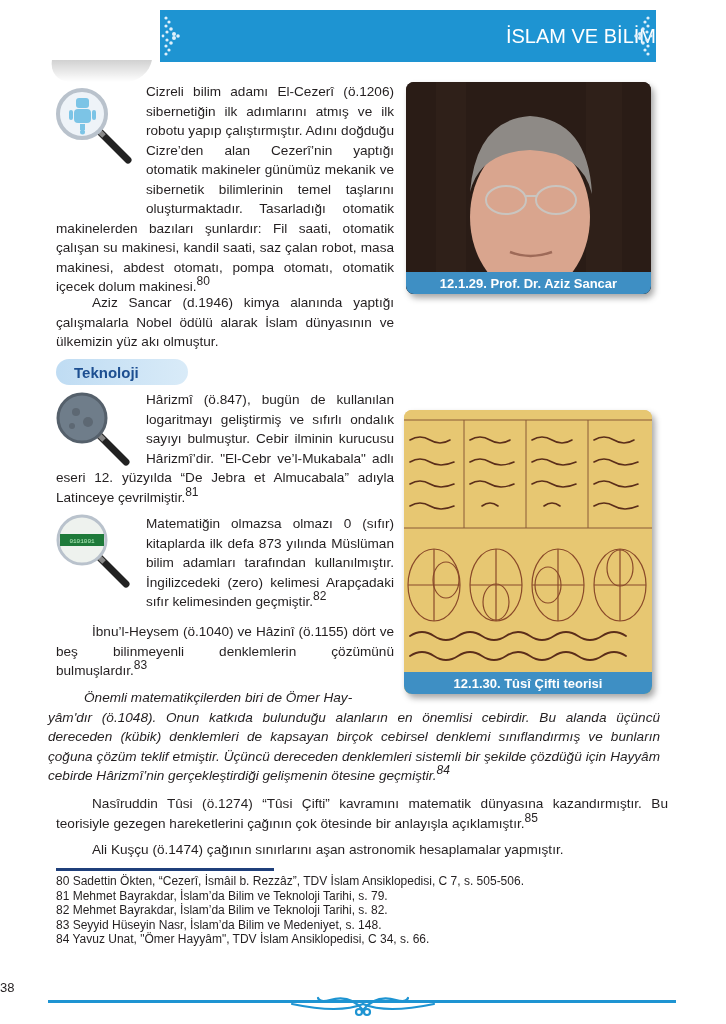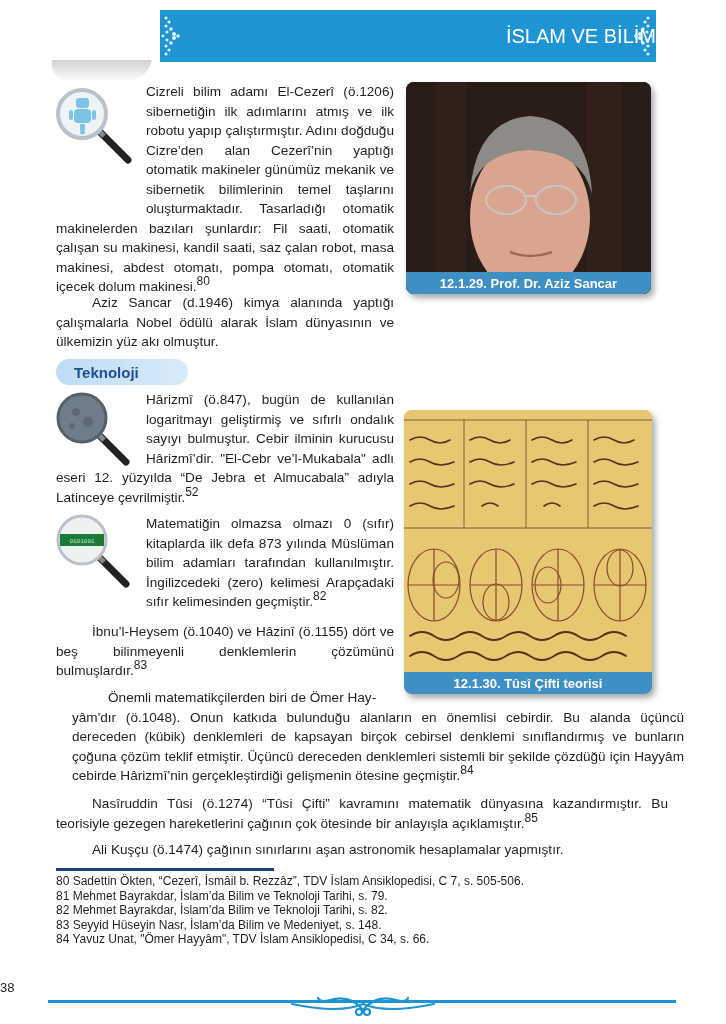--- a/index.html
+++ b/index.html
@@ -136,21 +136,21 @@
   <line x1="46" y1="46" x2="72" y2="72" stroke="#222" stroke-width="7" stroke-linecap="round"></line>
   <line x1="42" y1="42" x2="50" y2="50" stroke="#888" stroke-width="5"></line>
   <circle cx="28" cy="28" r="24" fill="#6f7d8a" stroke="#55606b" stroke-width="3"></circle>
   <circle cx="22" cy="22" r="4" fill="#5d6873"></circle>
   <circle cx="34" cy="32" r="5" fill="#5d6873"></circle>
   <circle cx="18" cy="36" r="3" fill="#5d6873"></circle>
 </svg>
 
 <div class="para" style="left:56px;top:390px;width:338px;">
   <div style="float:left;width:90px;height:76px;"></div>
-  <span>Hârizmî (ö.847), bugün de kullanılan logaritmayı geliştirmiş ve sıfırlı ondalık sayıyı bulmuştur. Cebir ilminin kurucusu Hârizmî’dir. "El-Cebr ve’l-Mukabala" adlı eseri 12. yüzyılda “De Jebra et Almucabala” adıyla Latinceye çevrilmiştir.</span><sup>52</sup>
+  <span>Hârizmî (ö.847), bugün de kullanılan logaritmayı geliştirmiş ve sıfırlı ondalık sayıyı bulmuştur. Cebir ilminin kurucusu Hârizmî’dir. "El-Cebr ve’l-Mukabala" adlı eseri 12. yüzyılda “De Jebra et Almucabala” adıyla Latinceye çevrilmiştir.</span><sup>81</sup>
 </div>
 
 <svg class="icon-lens" style="left:54px;top:512px;width:80px;height:80px;" viewBox="0 0 80 80">
   <line x1="46" y1="46" x2="72" y2="72" stroke="#222" stroke-width="7" stroke-linecap="round"></line>
   <line x1="42" y1="42" x2="50" y2="50" stroke="#888" stroke-width="5"></line>
   <circle cx="28" cy="28" r="24" fill="#eef2ee" stroke="#b9c2cc" stroke-width="3"></circle>
   <rect x="6" y="22" width="44" height="12" fill="#1e7a3a"></rect>
   <text x="28" y="31" font-size="6" fill="#b8f0c0" text-anchor="middle" font-family="Liberation Mono, monospace">0101001</text>
 </svg>
 
@@ -210,21 +210,21 @@
         <line x1="190" y1="175" x2="242" y2="175"></line>
     </g>
     <g stroke="#5b2e1a" stroke-width="1.8" fill="none" stroke-linecap="round">
       <path d="M6 226 q12 -8 24 0 t24 0 t24 0 t24 0 t24 0 t24 0 t24 0 t24 0 t24 0"></path>
       <path d="M6 246 q12 -8 24 0 t24 0 t24 0 t24 0 t24 0 t24 0 t24 0 t24 0 t24 0"></path>
     </g>
   </svg>
   <div class="caption">12.1.30. Tûsî Çifti teorisi</div>
 </div>
 
-<div class="para" style="left:72px;top:688px;width:612px;">
+<div class="para" style="left:48px;top:688px;width:612px;font-style:italic;">
   <div><span class="indent"></span><span>Önemli matematikçilerden biri de Ömer Hay-</span></div>
   <span>yâm'dır (ö.1048). Onun katkıda bulunduğu alanların en önemlisi cebirdir. Bu alanda üçüncü dereceden (kübik) denklemleri de kapsayan birçok cebirsel denklemi sınıflandırmış ve bunların çoğuna çözüm teklif etmiştir. Üçüncü dereceden denklemleri sistemli bir şekilde çözdüğü için Hayyâm cebirde Hârizmî’nin gerçekleştirdiği gelişmenin ötesine geçmiştir.</span><sup>84</sup>
 </div>
 
 <div class="para" style="left:56px;top:794px;width:612px;">
   <span class="indent"></span><span>Nasîruddin Tûsi (ö.1274) “Tûsi Çifti” kavramını matematik dünyasına kazandırmıştır. Bu teorisiyle gezegen hareketlerini çağının çok ötesinde bir anlayışla açıklamıştır.</span><sup>85</sup>
 </div>
 
 <div class="para" style="left:56px;top:840px;width:612px;">
   <span class="indent"></span><span>Ali Kuşçu (ö.1474) çağının sınırlarını aşan astronomik hesaplamalar yapmıştır.</span>

